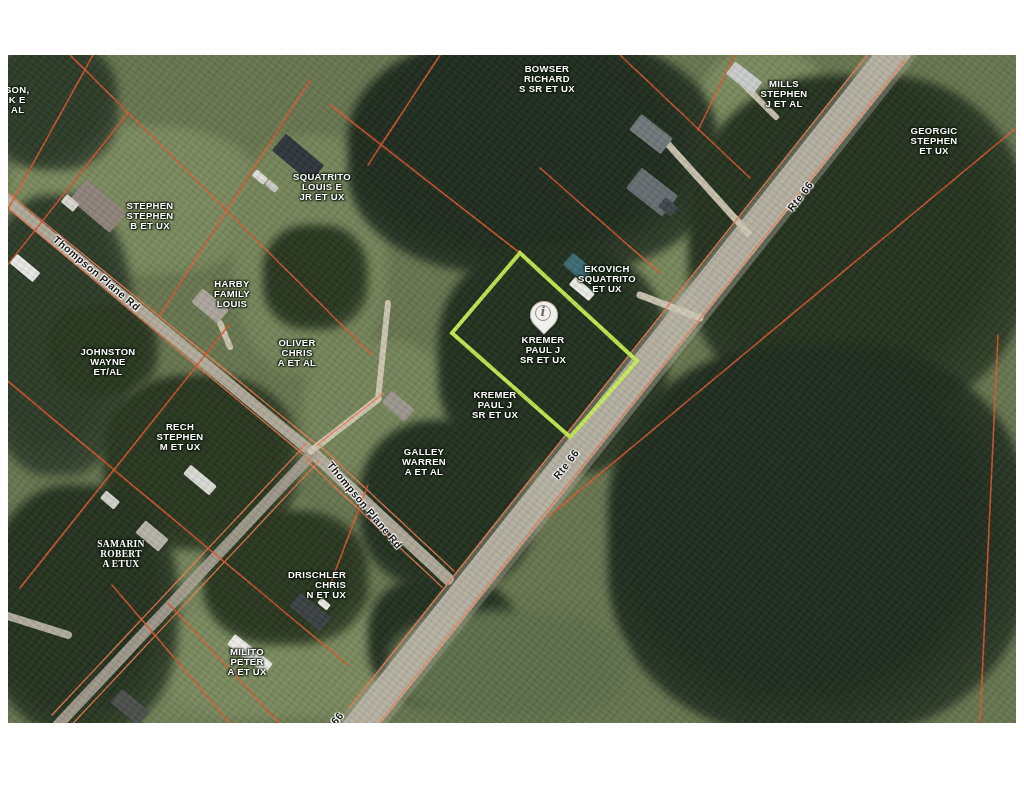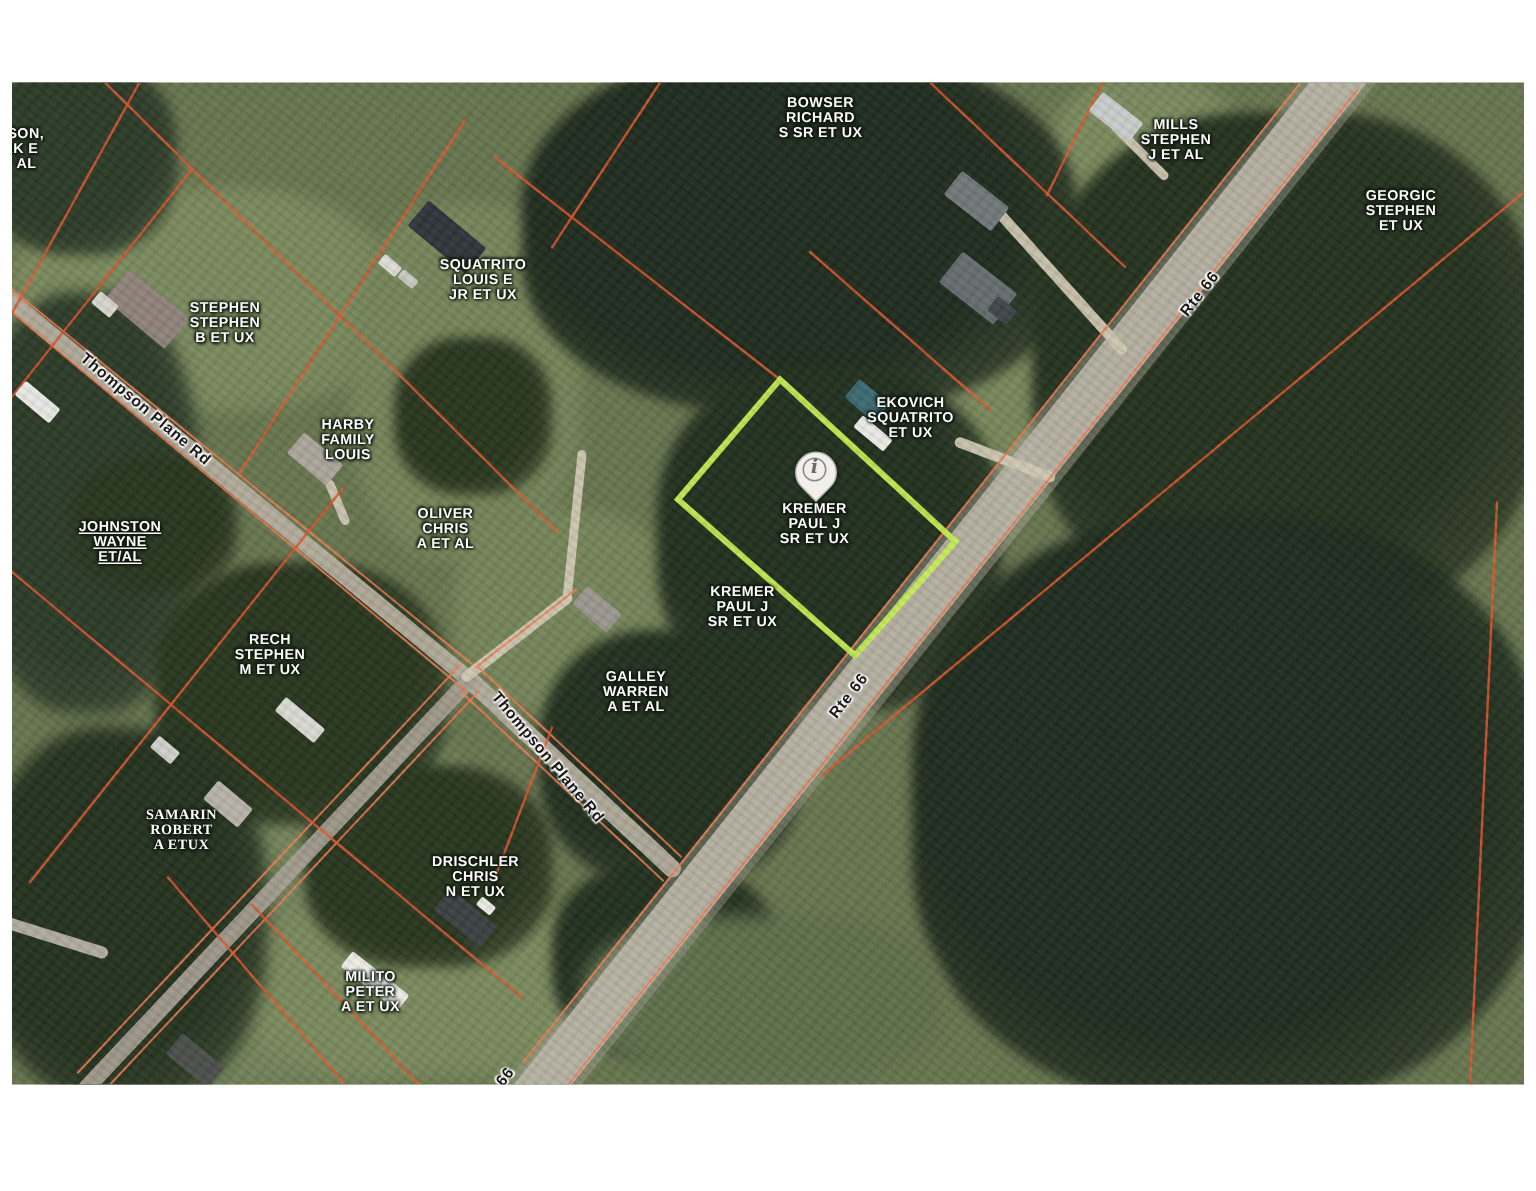--- a/index.html
+++ b/index.html
@@ -167,41 +167,41 @@
       <div class="owner-label" style="left: 487px; top: 350px;">
         <div>KREMER</div>
         <div>PAUL J</div>
         <div>SR ET UX</div>
       </div>
       <div class="owner-label" style="left: 289px; top: 298px;">
         <div>OLIVER</div>
         <div>CHRIS</div>
         <div>A ET AL</div>
       </div>
-      <div class="owner-label" style="left: 72px; top: 307px; text-decoration: underline;">
+      <div class="owner-label" style="left: 100px; top: 307px;">
         <div>JOHNSTON</div>
         <div>WAYNE</div>
         <div>ET/AL</div>
       </div>
       <div class="owner-label" style="left: 172px; top: 382px;">
         <div>RECH</div>
         <div>STEPHEN</div>
         <div>M ET UX</div>
       </div>
       <div class="owner-label" style="left: 416px; top: 407px;">
         <div>GALLEY</div>
         <div>WARREN</div>
         <div>A ET AL</div>
       </div>
       <div class="owner-label" style="left: 113px; top: 499px; font-family: Liberation Serif, serif;">
         <div>SAMARIN</div>
         <div>ROBERT</div>
         <div>A ETUX</div>
       </div>
-      <div class="owner-label" style="left: 309px; top: 530px;">
+      <div class="owner-label" style="left: 309px; top: 530px; text-align: right;">
         <div>DRISCHLER</div>
         <div>CHRIS</div>
         <div>N ET UX</div>
       </div>
       <div class="owner-label" style="left: 239px; top: 607px;">
         <div>MILITO</div>
         <div>PETER</div>
         <div>A ET UX</div>
       </div>
     </div>

